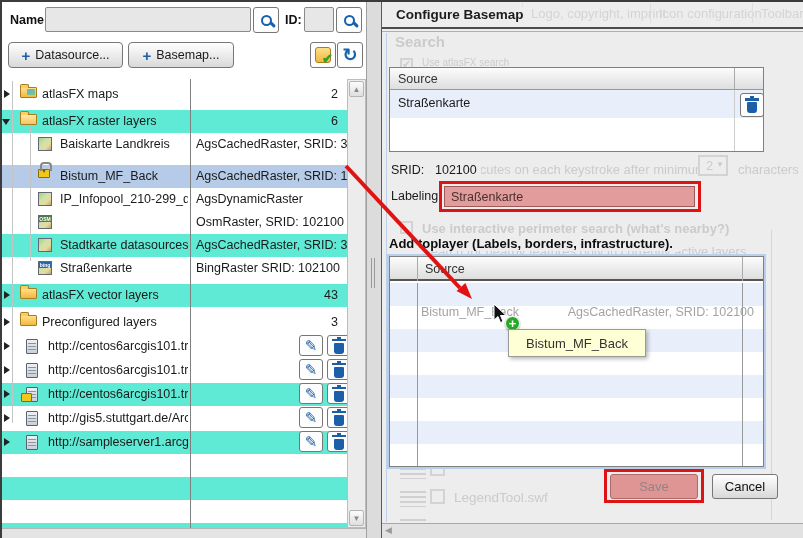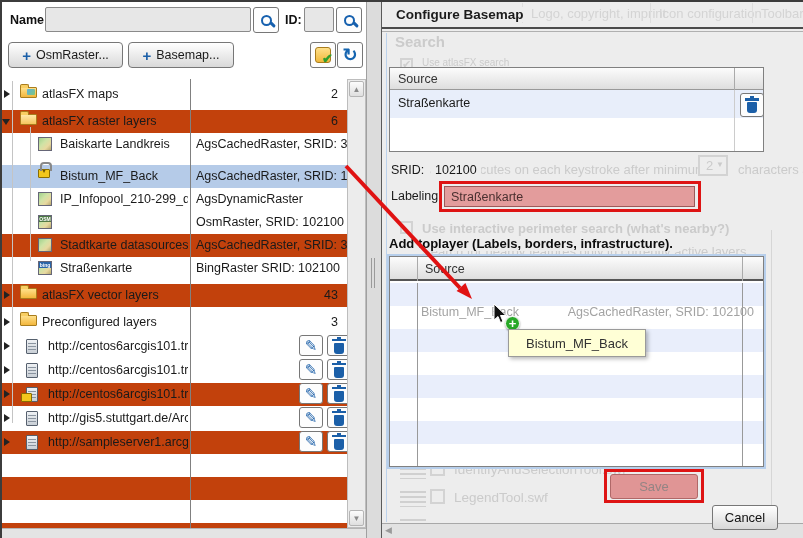--- a/index.html
+++ b/index.html
@@ -26,21 +26,21 @@
     transform:rotate(45deg);right:-6px;bottom:-2px;border-radius:2px;}
   .refresh-glyph{color:#1565b0;font-size:18px;font-weight:bold;line-height:1;}
   .check-sq{width:16px;height:16px;background:linear-gradient(#ffe08a,#f0b83c);
     border:1px solid #a97d1d;border-radius:3px;position:relative;}
   .check-sq::after{content:'\2714';position:absolute;right:-3px;bottom:-4px;color:#2e9e2e;
     font-size:13px;font-weight:bold;}
 
   
   .tree{left:0;top:79px;width:352px;height:449px;overflow:hidden;}
   .trow{position:relative;height:23px;background:#fff;text-decoration:underline;}
-  .trow.shade{background:#c2410c;}
+  .trow.shade{background:#5eead4;}
   .trow.sel{background:#b5cbe8;}
   .arr{position:absolute;left:4px;top:7px;width:0;height:0;}
   .arr-r{border-left:6px solid #222;border-top:4.5px solid transparent;border-bottom:4.5px solid transparent;}
   .arr-d{border-top:6px solid #222;border-left:4.5px solid transparent;border-right:4.5px solid transparent;top:9px;left:2px;}
   .ticon{position:absolute;top:4px;}
   .tlabel{position:absolute;right:164px;top:4px;overflow:hidden;white-space:nowrap;}
   .tvalue{position:absolute;left:196px;right:4px;top:4px;overflow:hidden;white-space:nowrap;}
   .tvalue.vr{text-align:right;padding-right:10px;}
   .coldiv{left:190px;top:79px;width:1px;height:449px;background:#808080;}
   .vguide{background:#c4c4c4;width:1px;}
@@ -108,21 +108,21 @@
   .annot{border:3px solid #de1414;z-index:5;position:absolute;}
   .tooltip{background:#ffffd6;border:1px solid #9a9a9a;box-shadow:2px 2px 4px rgba(0,0,0,.28);
     display:flex;align-items:center;justify-content:center;font-size:13px;color:#333;z-index:6;}
   .ghost{color:#a3a3a3;z-index:3;white-space:nowrap;}
   .plusbadge{width:15px;height:15px;border-radius:50%;background:#27a827;border:1.5px solid #fff;
     box-shadow:0 1px 2px rgba(0,0,0,.4);color:#fff;font-weight:bold;font-size:13px;line-height:13px;
     text-align:center;z-index:6;}
   .savebtn{display:flex;align-items:center;justify-content:center;background:#e09595;
     border:1px solid #b06868;border-radius:3px;color:#938484;font-size:13px;z-index:6;}
   .cancelbtn{display:flex;align-items:center;justify-content:center;background:linear-gradient(#ffffff,#d8d8d8);
-    border:1px solid #777;border-radius:3px;color:#111;font-size:13px;z-index:6;margin-top:31px;}
+    border:1px solid #777;border-radius:3px;color:#111;font-size:13px;z-index:6;}
   .bstrip{left:0;top:523px;width:422px;height:15px;background:#e2e2e2;border-top:1px solid #a8a8a8;z-index:4;}
   .overlay-svg{left:0;top:0;z-index:9;pointer-events:none;}
 </style>
 </head>
 <body>
 
 <div class="screen">
 
   <div class="abs left-panel">
     <span class="abs lbl" style="left:10px;top:13px;">Name:</span>
@@ -131,21 +131,21 @@
       <span class="mag"></span>
     </div>
     <span class="abs lbl" style="left:285px;top:13px;">ID:</span>
     <div class="abs input" style="left:304px;top:7px;width:30px;height:25px;"></div>
     <div class="abs ibtn" style="left:336px;top:7px;width:26px;height:26px;">
       <span class="mag"></span>
     </div>
 
     <div class="abs btn" style="left:8px;top:42px;width:115px;height:26px;">
       <span class="plus">+</span>
-      <span>OsmRaster...</span>
+      <span>Datasource...</span>
     </div>
     <div class="abs btn" style="left:128px;top:42px;width:106px;height:26px;">
       <span class="plus">+</span>
       <span>Basemap...</span>
     </div>
     <div class="abs ibtn" style="left:310px;top:42px;width:26px;height:26px;">
       <span class="check-sq"></span>
     </div>
     <div class="abs ibtn" style="left:337px;top:42px;width:26px;height:26px;">
       <span class="refresh-glyph">↻</span>
@@ -359,21 +359,20 @@
     <svg class="rp" style="left:111px;top:303px;z-index:7;" width="16" height="22">
       <path d="M1,1 L1,17 L5,13.5 L7.5,19.5 L10,18.5 L7.5,12.5 L13,12.5 Z" fill="#111" stroke="#fff" stroke-width="1"></path>
     </svg>
     <div class="rp plusbadge" style="left:123px;top:316px;">+</div>
     <div class="rp tooltip" style="left:126px;top:329px;width:138px;height:28px;">
       <span>Bistum_MF_Back</span>
     </div>
 
     <span class="dim-handle" style="left:18px;top:463px;"></span>
     <span class="dim-cb" style="left:48px;top:461px;width:15px;height:15px;"></span>
-    <span class="rp dim" style="left:72px;top:462px;font-size:13.5px;">IdentifyAndSelectionTool.swf</span>
     <span class="dim-handle" style="left:18px;top:491px;"></span>
     <span class="dim-cb" style="left:48px;top:489px;width:15px;height:15px;"></span>
     <span class="rp dim" style="left:72px;top:490px;font-size:13.5px;">LegendTool.swf</span>
     <span class="dim-handle" style="left:18px;top:519px;"></span>
 
     <div class="rp annot" style="left:222px;top:469px;width:100px;height:34px;"></div>
     <div class="rp savebtn" style="left:228px;top:474px;width:88px;height:25px;">
       <span>Save</span>
     </div>
     <div class="rp cancelbtn" style="left:330px;top:474px;width:66px;height:25px;">

